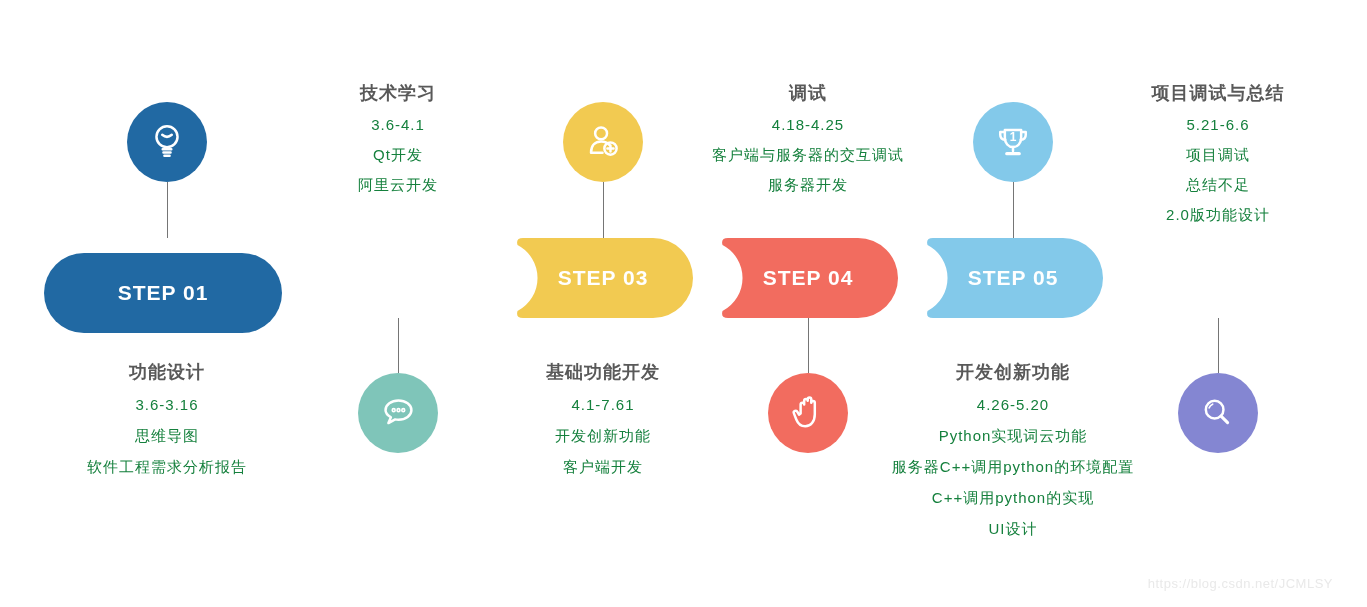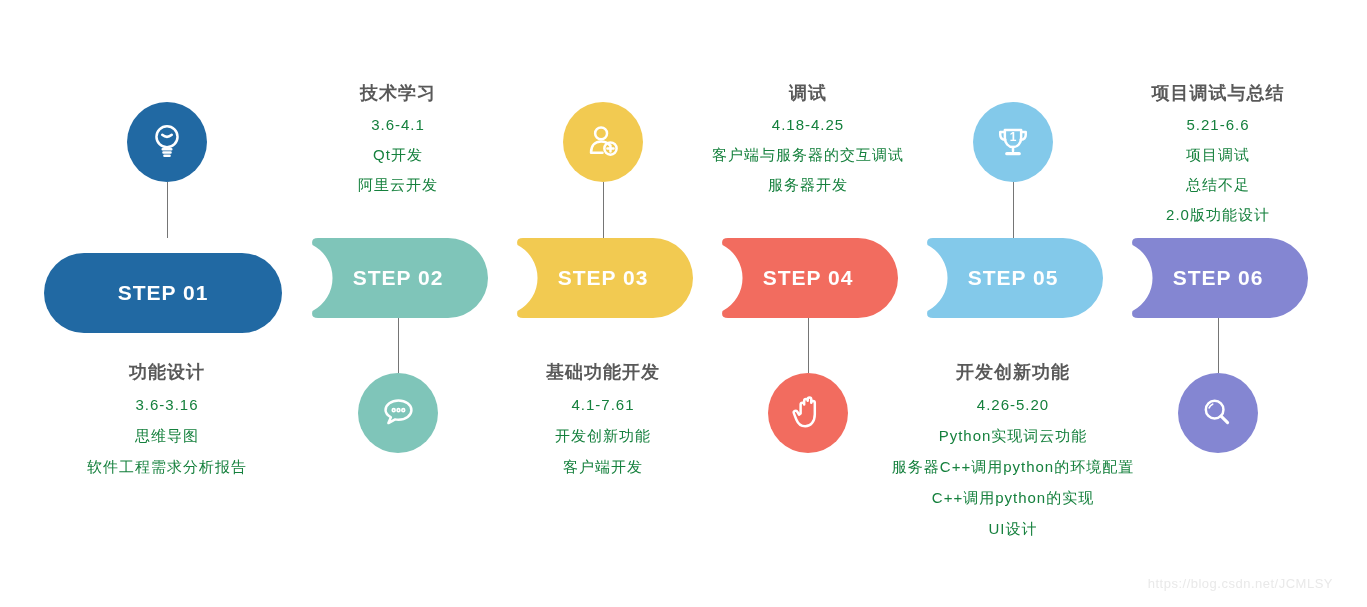--- a/index.html
+++ b/index.html
@@ -60,26 +60,20 @@
           <path d="M24.5 11 c7.5 0 13.5 4.5 13.5 10 s-6 10 -13.5 10 c-1.2 0 -2.4 -0.1 -3.5 -0.35 L14 34.5 l2.6 -6.1 C13.6 26.6 11 24 11 21 c0 -5.5 6 -10 13.5 -10 Z"></path>
      <g stroke-width="1.7">
             <circle cx="19.5" cy="21" r="1.5"></circle>
             <circle cx="24.5" cy="21" r="1.5"></circle>
             <circle cx="29.5" cy="21" r="1.5"></circle>
           </g>
         </g>
       </svg>
     </div>
   <div class="connector" style="left: 397.5px; top: 318px; height: 55px;"></div>
-  <div class="banner" style="left: 308px; width: 180px;">
-      <svg width="180" height="80" viewBox="0 0 180 80">
-        <path d="M10 0 H140 A40 40 0 0 1 140 80 H10 Q2.5 80 4.5 73 A37.2 37.2 0 0 0 4.5 7 Q2.5 0 10 0 Z" fill="#7FC5B9"></path>
-      </svg>
-    <div class="banner-label">STEP 02</div>
-  </div>
   <div class="text-block text-top" style="left: 208px; top: 82px;">
     <div class="step-title">技术学习</div>
     <div class="step-lines">
         <div class="step-line">3.6-4.1</div>
         <div class="step-line">Qt开发</div>
         <div class="step-line">阿里云开发</div>
       </div>
   </div>
 
   <div class="icon-wrap" style="left: 563px; top: 102px; background: rgb(242, 202, 81);">
@@ -163,26 +157,20 @@
   <div class="icon-wrap" style="left: 1178px; top: 373px; background: rgb(132, 134, 210);">
       <svg viewBox="0 0 48 48">
         <g fill="none" stroke="#fff" stroke-width="2.6" stroke-linecap="round">
           <circle cx="20.5" cy="20.5" r="9.2"></circle>
      <path d="M14.8 18.6 a6.2 6.2 0 0 1 3.6 -3.8" stroke-width="1.8"></path>
      <path d="M27.2 27.2 L34 34" stroke-width="3.2"></path>
         </g>
       </svg>
     </div>
   <div class="connector" style="left: 1217.5px; top: 318px; height: 55px;"></div>
-  <div class="banner" style="left: 1128px; width: 180px;">
-      <svg width="180" height="80" viewBox="0 0 180 80">
-        <path d="M10 0 H140 A40 40 0 0 1 140 80 H10 Q2.5 80 4.5 73 A37.2 37.2 0 0 0 4.5 7 Q2.5 0 10 0 Z" fill="#8486D2"></path>
-      </svg>
-    <div class="banner-label">STEP 06</div>
-  </div>
   <div class="text-block text-top" style="left: 1028px; top: 82px;">
     <div class="step-title">项目调试与总结</div>
     <div class="step-lines">
         <div class="step-line">5.21-6.6</div>
         <div class="step-line">项目调试</div>
         <div class="step-line">总结不足</div>
         <div class="step-line">2.0版功能设计</div>
       </div>
   </div>
 </div>

